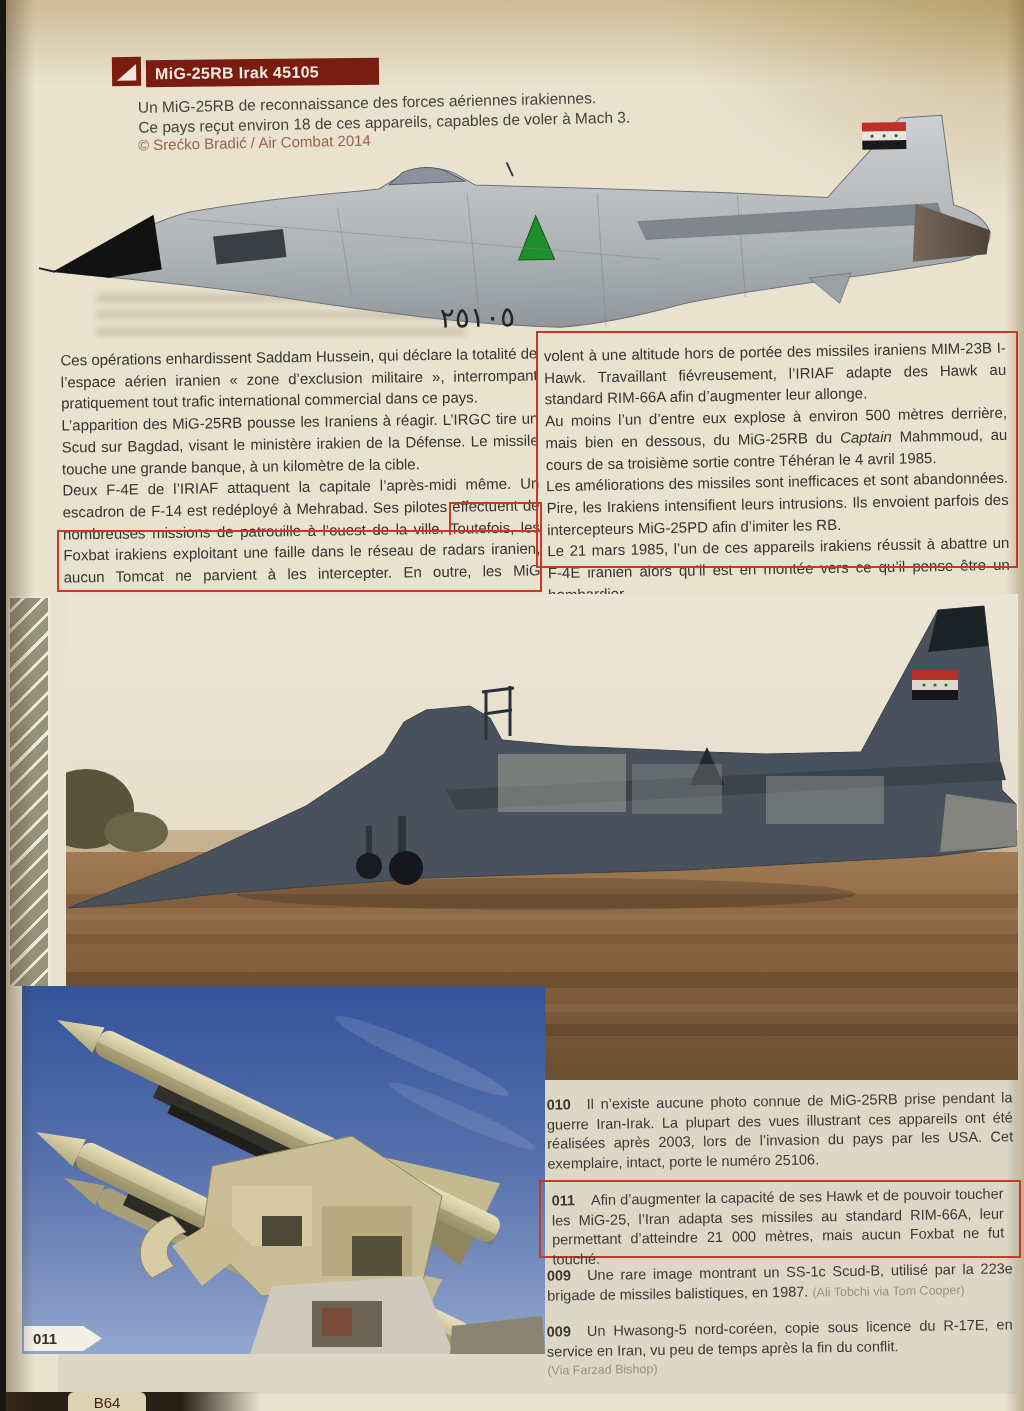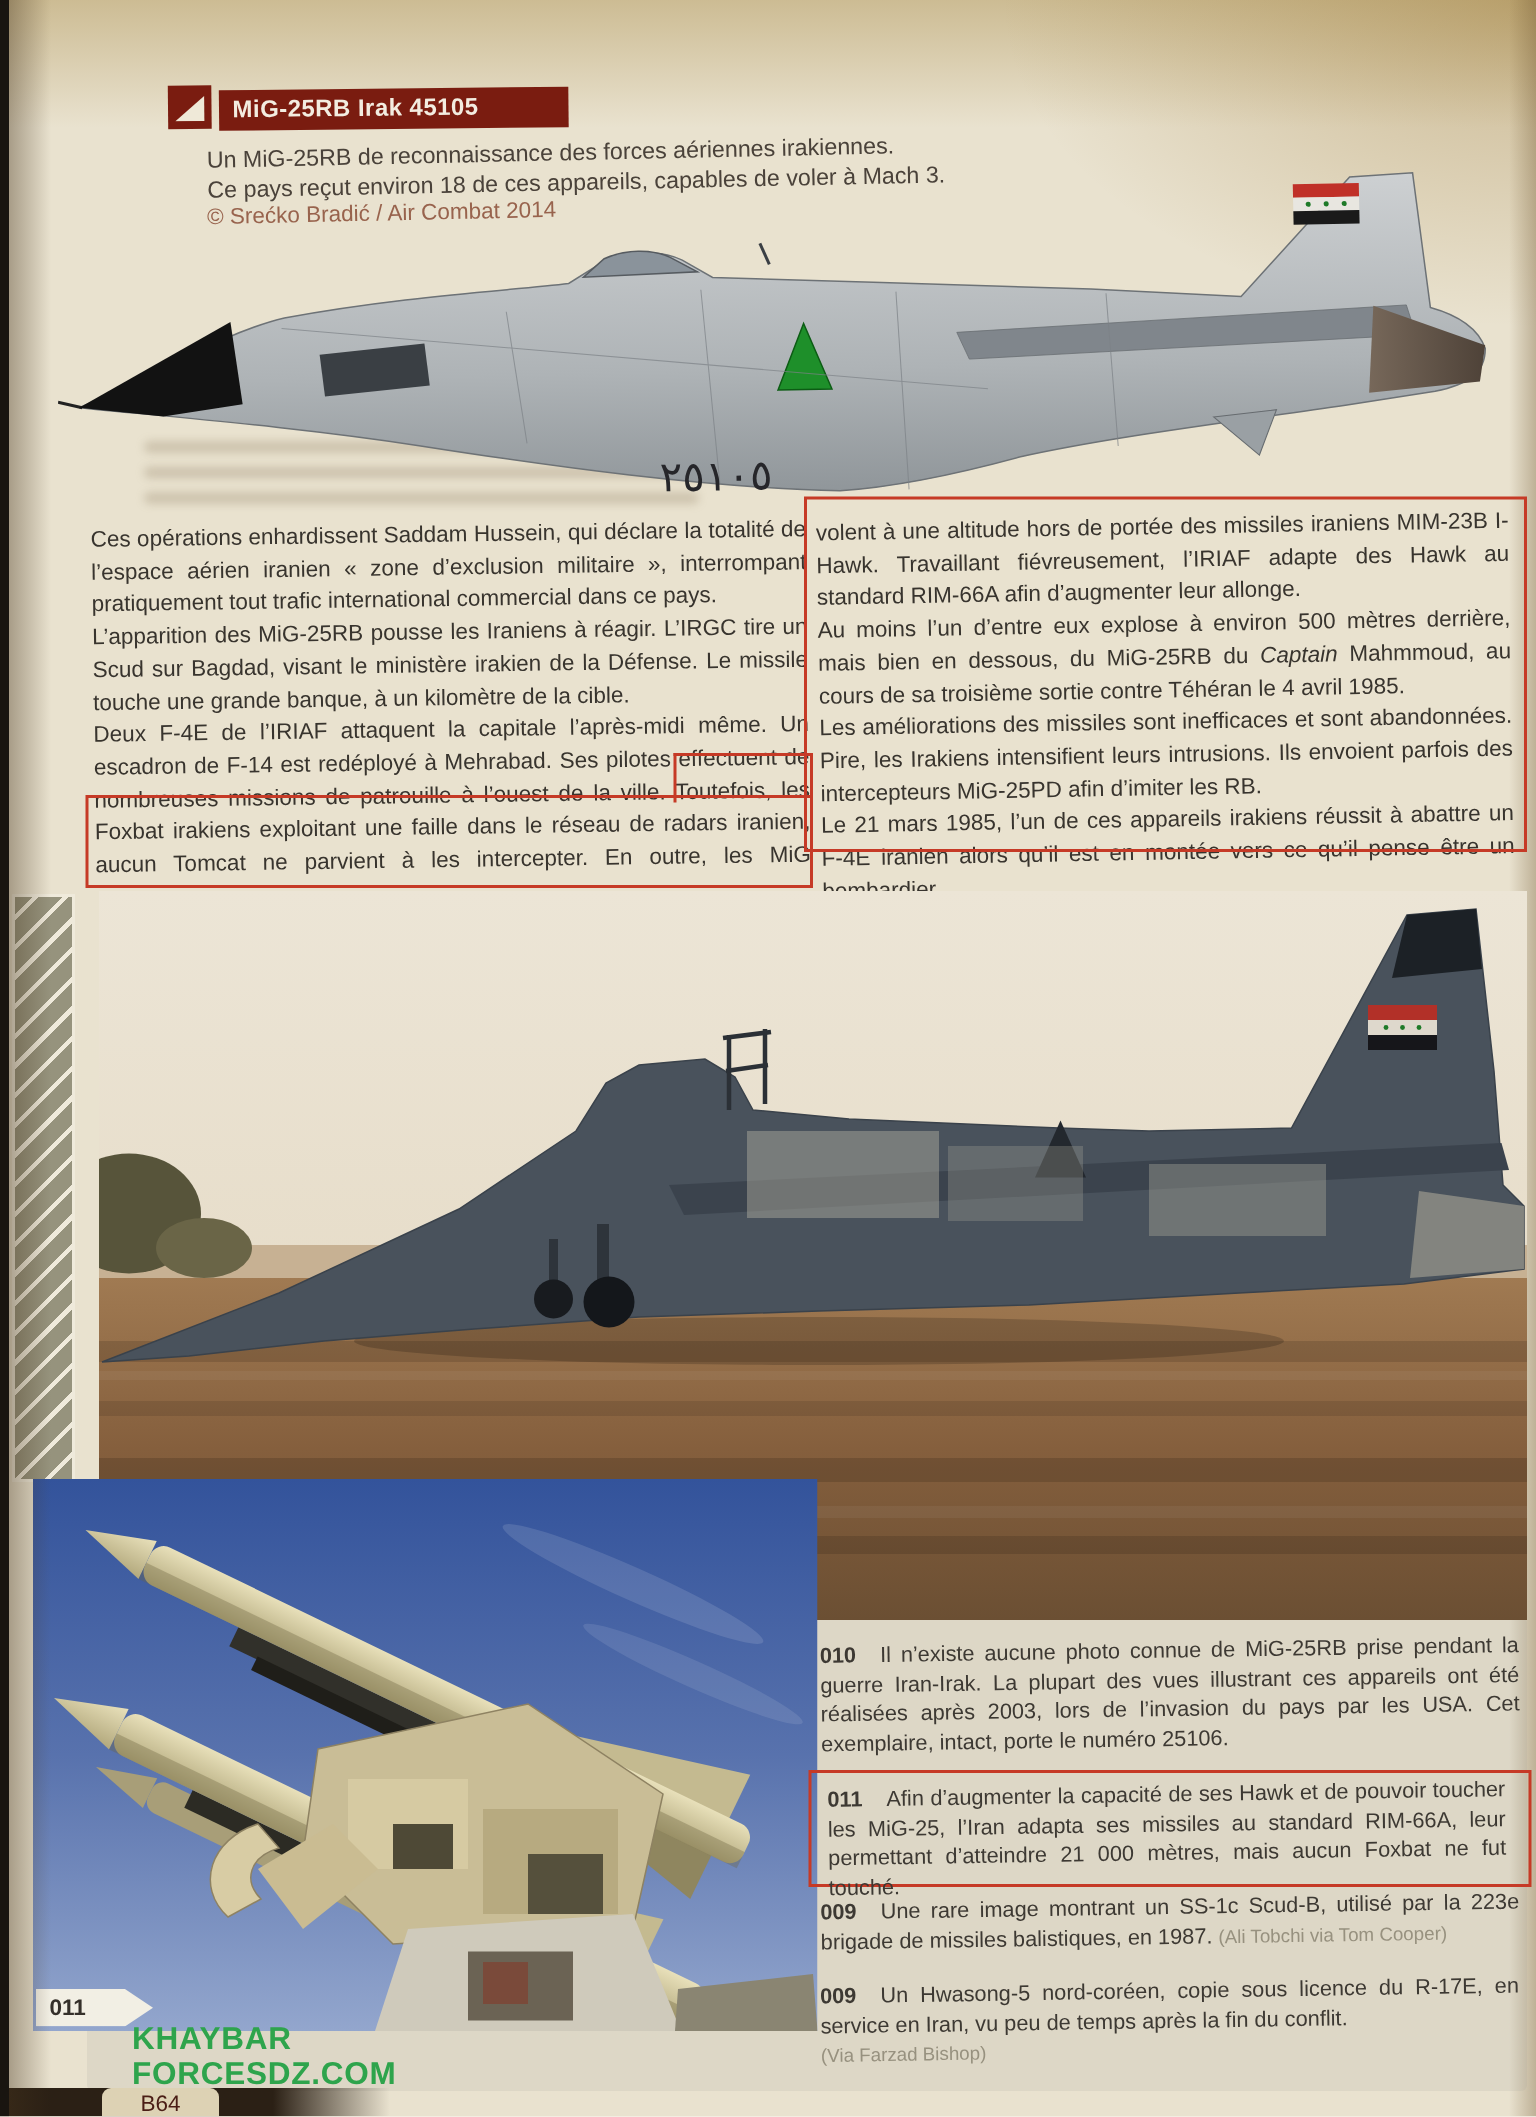--- a/index.html
+++ b/index.html
@@ -287,23 +287,19 @@
   </svg>
   <div class="tag-011">011</div>
 
   <div class="rbox rbox-cap011"></div>
 
   <div class="cap cap-010"><span class="cap-num">010</span><span>Il n’existe aucune photo connue de MiG-25RB prise pendant la guerre Iran-Irak. La plupart des vues illustrant ces appareils ont été réalisées après 2003, lors de l’invasion du pays par les USA. Cet exemplaire, intact, porte le numéro 25106.</span></div>
   <div class="cap cap-011"><span class="cap-num">011</span><span>Afin d’augmenter la capacité de ses Hawk et de pouvoir toucher les MiG-25, l’Iran adapta ses missiles au standard RIM-66A, leur permettant d’atteindre 21 000 mètres, mais aucun Foxbat ne fut touché.</span></div>
   <div class="cap cap-012"><span class="cap-num">009</span><span>Une rare image montrant un SS-1c Scud-B, utilisé par la 223e brigade de missiles balistiques, en 1987.</span> <span class="cap-credit">(Ali Tobchi via Tom Cooper)</span></div>
   <div class="cap cap-013"><span class="cap-num">009</span><span>Un Hwasong-5 nord-coréen, copie sous licence du R-17E, en service en Iran, vu peu de temps après la fin du conflit.</span><span class="cap-credit cap-credit-line">(Via Farzad Bishop)</span></div>
 
-  <div class="watermark">
-    <div>KHAYBAR</div>
-    <div>FORCESDZ.COM</div>
-  </div>
   <div class="bottom-left-dark"></div>
   <div class="page-tab">B64</div>
 
   <div class="gutter-shadow"></div>
   <div class="edge-left"></div>
 
 </div>
 
 </body></html>

